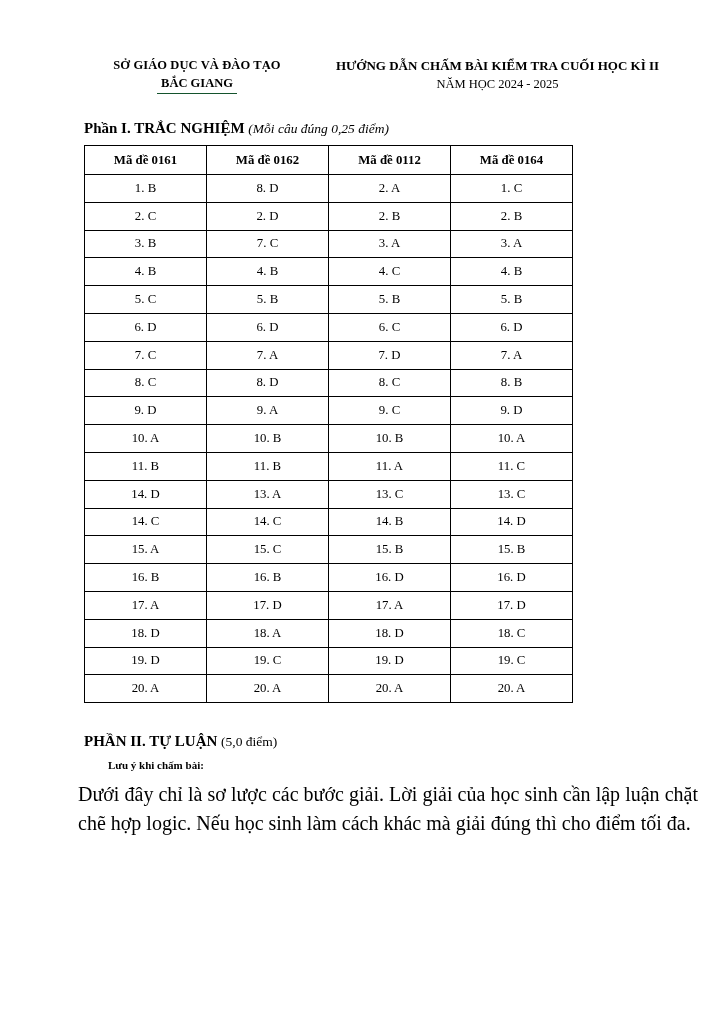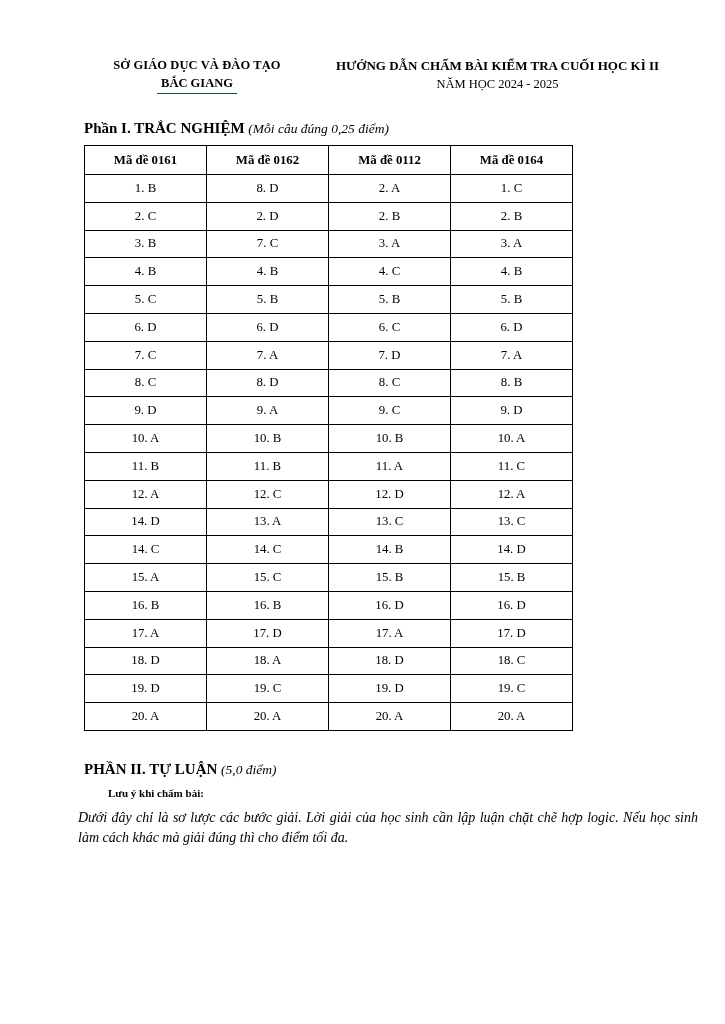--- a/index.html
+++ b/index.html
@@ -106,31 +106,29 @@
   .part2 {
     margin: 30px 0 0 28px;
   }
   .part2-heading {
     font-size: 15px;
   }
   .part2-heading .bold {
     font-weight: bold;
   }
   .part2-heading .ital {
-    font-style: italic;
     font-size: 13.5px;
   }
   .note-title {
     font-weight: bold;
     font-size: 11px;
     margin: 9px 0 0 24px;
   }
   .note-body {
-    font-style: italic;
-    font-size: 14px;
+    font-size: 20px;
     margin: 9px 4px 0 -6px;
     line-height: 1.45;
     width: 620px;
     text-align: justify;
   }
 </style>
 </head>
 <body>
 
 <div class="page">
@@ -221,26 +219,20 @@
         <td>10. B</td>
         <td>10. A</td>
       </tr>
       <tr>
         <td>11. B</td>
         <td>11. B</td>
         <td>11. A</td>
         <td>11. C</td>
       </tr>
       <tr>
-        <td>12. A</td>
-        <td>12. C</td>
-        <td>12. D</td>
-        <td>12. A</td>
-      </tr>
-      <tr>
         <td>14. D</td>
         <td>13. A</td>
         <td>13. C</td>
         <td>13. C</td>
       </tr>
       <tr>
         <td>14. C</td>
         <td>14. C</td>
         <td>14. B</td>
         <td>14. D</td>

